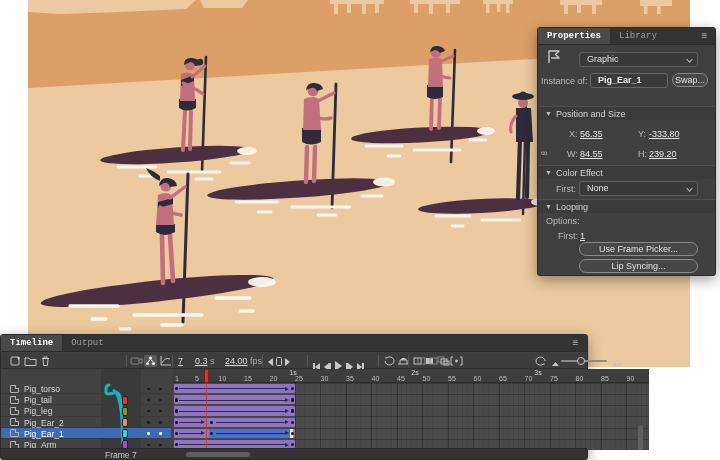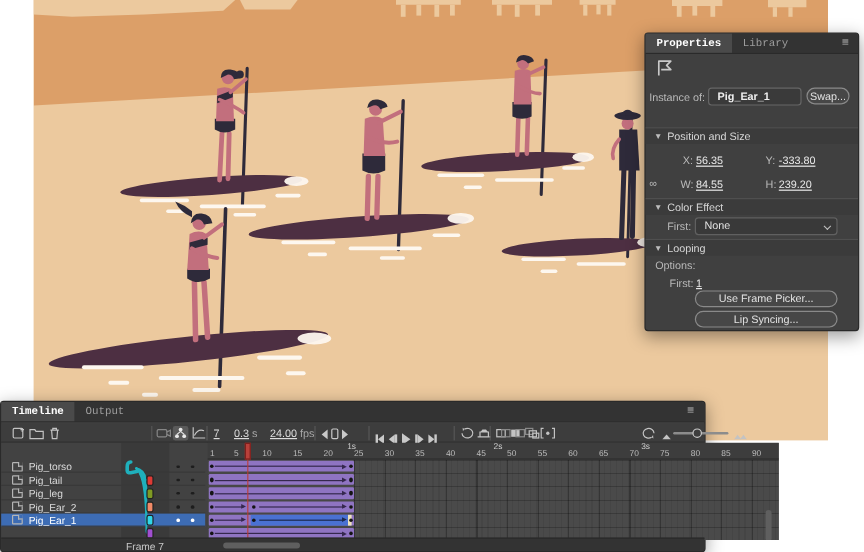--- a/index.html
+++ b/index.html
@@ -244,20 +244,23 @@
       <div class="tab active">Properties</div>
       <div class="tab">Library</div>
       <div class="menu-btn" style="right:5px;">≡</div>
     </div>
 
     <span style="position:absolute;left:9px;top:21px;">
       <svg width="16" height="15" viewBox="0 0 16 15">
           <path d="M2,14 V2 h10 l-3.5,3.5 L12,9 H4" fill="none" stroke="#c9c9c9" stroke-width="1.4" stroke-linejoin="round"></path>
         </svg>
     </span>
+    <div class="ddl" style="left:41px; top:24px; width:119px;">
+      <span>Graphic</span><span class="chev"></span>
+    </div>
     <span class="lbl" style="left:3px; top:48px;">Instance of:</span>
     <div class="field" style="left:52px; top:45px; width:78px;">Pig_Ear_1</div>
     <div class="btn" style="left:134px; top:45px; width:36px;">Swap...</div>
 
     <div class="sec-h" style="top:78px;">
       <span class="tri">▼</span><span>Position and Size</span>
     </div>
     <span class="lbl" style="left:31px; top:101px;">X:</span>
     <span class="lbl hot" style="left:42px; top:101px;">56.35</span>
     <span class="lbl" style="left:100px; top:101px;">Y:</span>
@@ -449,20 +452,26 @@
     </div>
     <div class="lrow" style="top:81.6px;">
       <span class="licon"></span>
       <span class="lname">Pig_Ear_2</span>
       <span class="ldot" style="left:146px;"></span>
       <span class="ldot" style="left:158px;"></span>
     </div>
     <div class="lrow selected" style="top:92.8px;">
       <span class="licon"></span>
       <span class="lname">Pig_Ear_1</span>
+      <span class="ldot" style="left:146px;"></span>
+      <span class="ldot" style="left:158px;"></span>
+    </div>
+    <div class="lrow" style="top:104px;">
+      <span class="licon"></span>
+      <span class="lname">Pig_Arm</span>
       <span class="ldot" style="left:146px;"></span>
       <span class="ldot" style="left:158px;"></span>
     </div>
 
     <svg style="position:absolute; left:100px; top:48px;" width="42" height="67">
       <path d="M8,2 q-3,0 -3,4 v3 q0,2 3,2 l5,-1" fill="none" stroke="#1fb0bc" stroke-width="3" stroke-linecap="round"></path>
       <path d="M12,7 q8,2 8,9 q0,1 2,1" fill="none" stroke="#1fb0bc" stroke-width="1.6"></path>
       <path d="M12,7 q9,3 9,19 q0,2 1,2" fill="none" stroke="#1fb0bc" stroke-width="1.6"></path>
       <path d="M12,7 q9,4 9,30 q0,2 1,2" fill="none" stroke="#1fb0bc" stroke-width="1.6"></path>
       <path d="M12,7 q9,5 9,41 q0,2 1,2" fill="none" stroke="#1fb0bc" stroke-width="1.6"></path>

